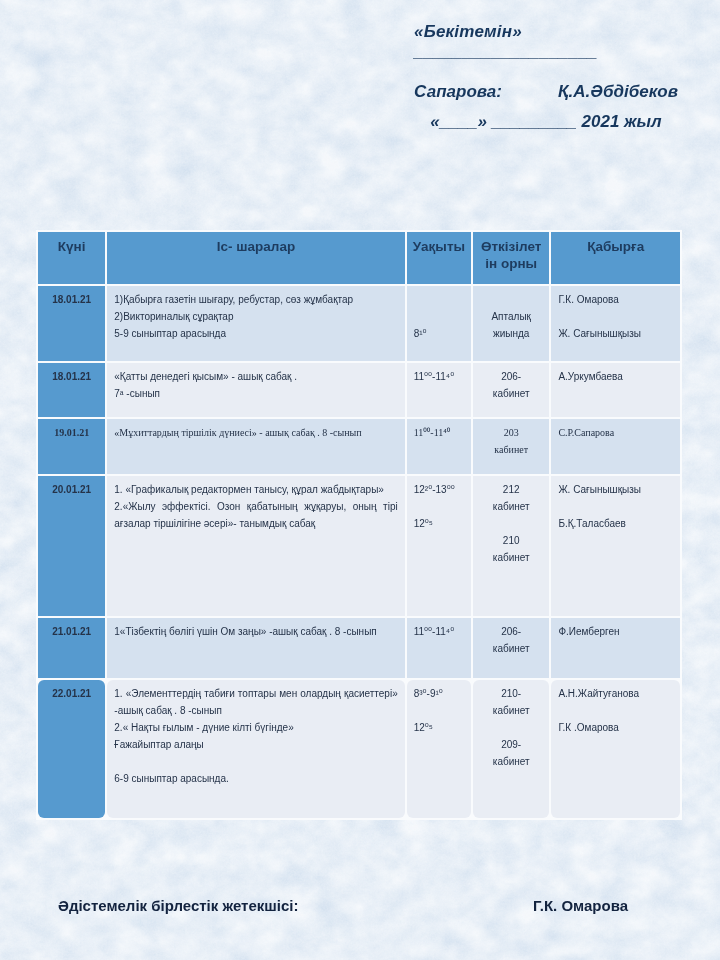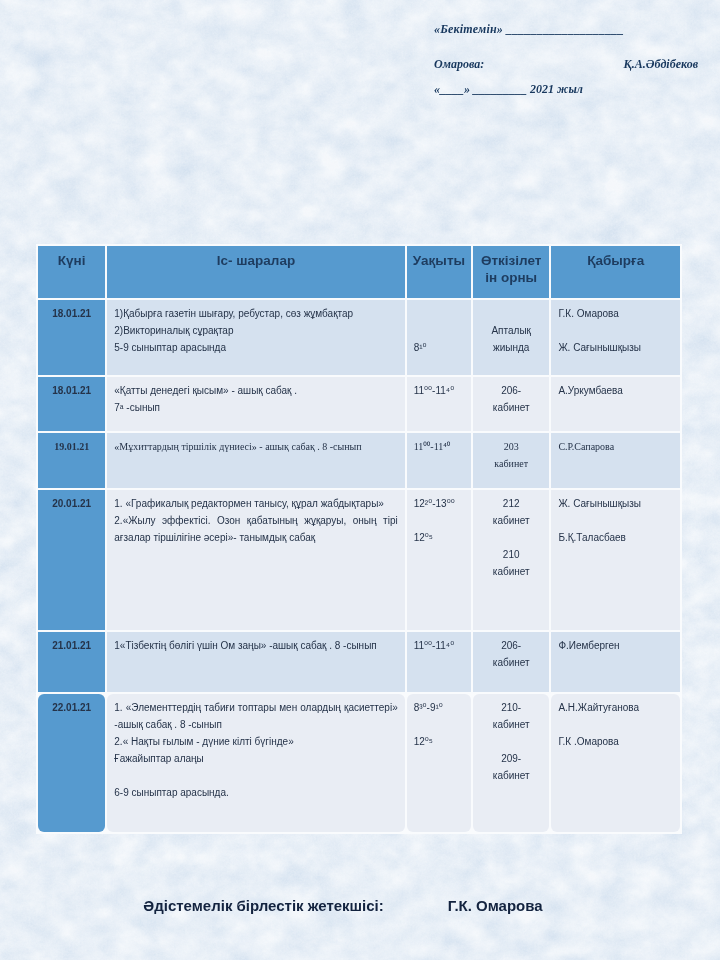--- a/index.html
+++ b/index.html
@@ -10,39 +10,39 @@
     font-family: "Liberation Sans", "DejaVu Sans", sans-serif;
     --page-bg:#cfdeee; --accent-blue:#569acf; --row-odd:#d5e1ef; --row-even:#e9edf4;
     --heading-navy:#17375d; --body-text:#253349; --date-text:#e3eefa; --header-text:#1e3c5f;
     --footer-text:#13233f; --table-trim:#f9fbfd;
   }
   .bg-texture { position: absolute; top:0; left:0; z-index:0; }
   .page { position: absolute; top:0; left:0; width:720px; height:960px; z-index:1; }
 
   
   .approval {
-    position: absolute; top: 22px; left: 434px; width: 264px;
-    font-family: Liberation Serif, serif; font-weight: bold; font-style: italic;
-    font-size: 12px; color: var(--heading-navy);
+    position: absolute; top: 22px; left: 414px; width: 264px;
+    font-family: Liberation Sans, sans-serif; font-weight: bold; font-style: italic;
+    font-size: 17px; color: var(--heading-navy);
   }
   .approval .approve-line { margin-bottom: 20px; letter-spacing: 0.2px; }
   .approval .director-row { display: flex; justify-content: space-between; margin-bottom: 10px; }
-  .approval .date-line { text-align: left; }
+  .approval .date-line { text-align: center; }
 
   
   .title-block {
     position: absolute; top: 124px; left: 90px; width: 630px;
     text-align: center;
     font-family: "DejaVu Serif", serif; font-weight: bold; font-style: italic;
     font-size: 17px; line-height: 22.5px; color: var(--heading-navy);
   }
 
   
   table.schedule {
-    position: absolute; top: 244px; left: 36px;
+    position: absolute; top: 230px; left: 36px;
     width: 646px; table-layout: fixed;
     border-collapse: separate; border-spacing: 2px;
     background: var(--table-trim);
   }
   table.schedule th, table.schedule td {
     box-sizing: border-box; white-space: pre-line; overflow: hidden;
   }
   table.schedule th {
     background: var(--accent-blue); color: var(--header-text);
     font-weight: bold; font-size: 13.5px; line-height: 17px;
@@ -64,21 +64,21 @@
   tbody tr:nth-child(1) td { height: 75px; }
   tbody tr:nth-child(2) td { height: 54px; }
   tbody tr:nth-child(3) td { height: 55px; font-family: Liberation Serif, serif; }
   tbody tr:nth-child(4) td { height: 140px; }
   tbody tr:nth-child(5) td { height: 60px; }
   tbody tr:nth-child(6) td { height: 138px; border-radius: 6px; }
 
   
   .footer {
     position: absolute; top: 897px; left: 0; width: 628px;
-    display: flex; justify-content: center; gap: 64px; padding-left: 58px;
+    display: flex; justify-content: space-between; gap: 64px; padding-left: 58px;
     box-sizing: border-box;
     font-weight: bold; font-size: 15px; color: var(--footer-text);
   }
 </style>
 </head>
 <body style="--page-bg: #cfdeee; --accent-blue: #569acf; --row-odd: #d5e1ef; --row-even: #e9edf4; --heading-navy: #17375d; --header-text: #1e3c5f; --body-text: #253349; --date-text: #e3eefa; --footer-text: #13233f;">
 
 <svg class="bg-texture" width="720" height="960" aria-hidden="true">
   <defs>
     <filter id="frostBlobs" x="0" y="0" width="100%" height="100%">
@@ -93,21 +93,21 @@
   <rect width="720" height="960" fill="#cfdeee"></rect>
   <rect width="720" height="960" filter="url(#frostBlobs)" opacity="0.75"></rect>
   <rect width="720" height="960" filter="url(#frostGrain)" opacity="0.35"></rect>
 </svg>
 
 <div class="page">
 
   <div class="approval">
     <div class="approve-line">«Бекітемін» ___________________</div>
     <div class="director-row">
-      <span>Омарова:</span>
+      <span>Сапарова:</span>
       <span>Қ.А.Әбдібеков</span>
     </div>
     <div class="date-line">«____» _________ 2021 жыл</div>
   </div>
 
 
   <table class="schedule">
     <colgroup>
       <col style="width:67px">
       <col style="width:296px">

